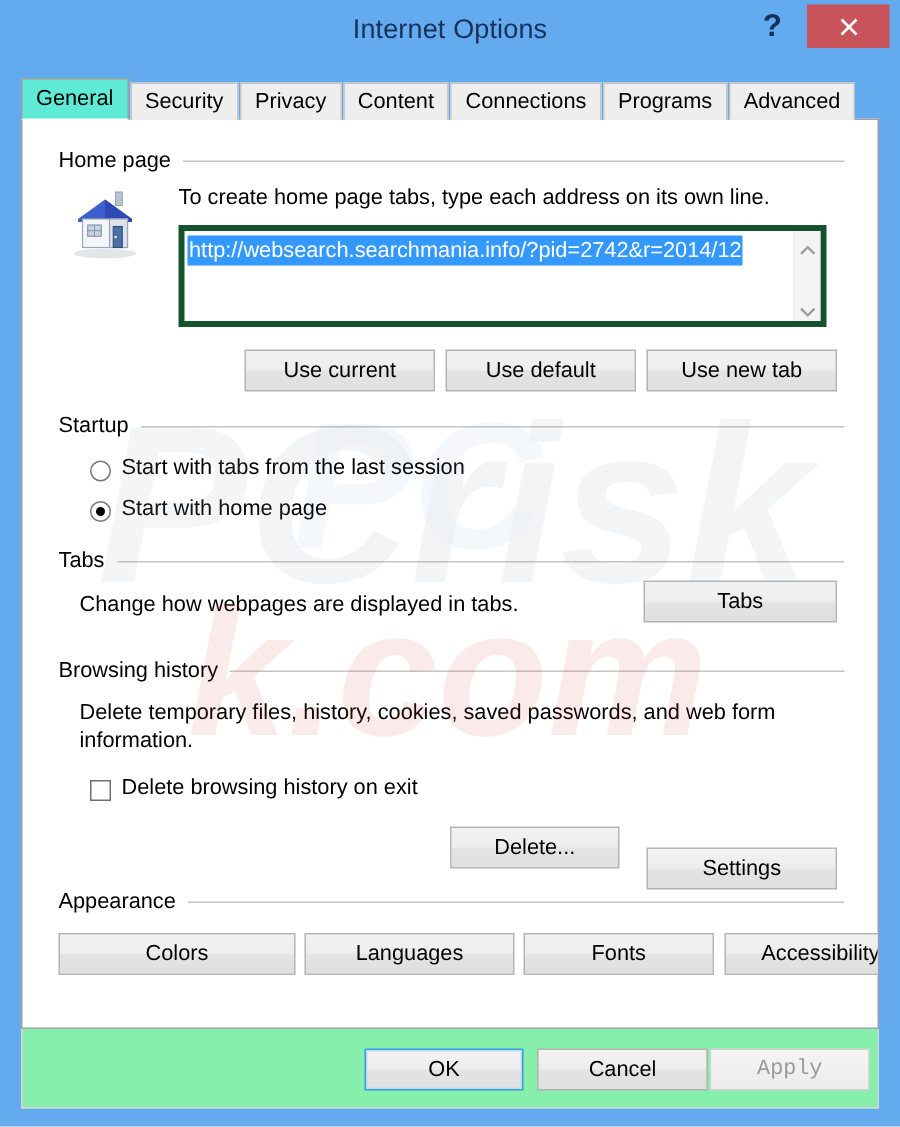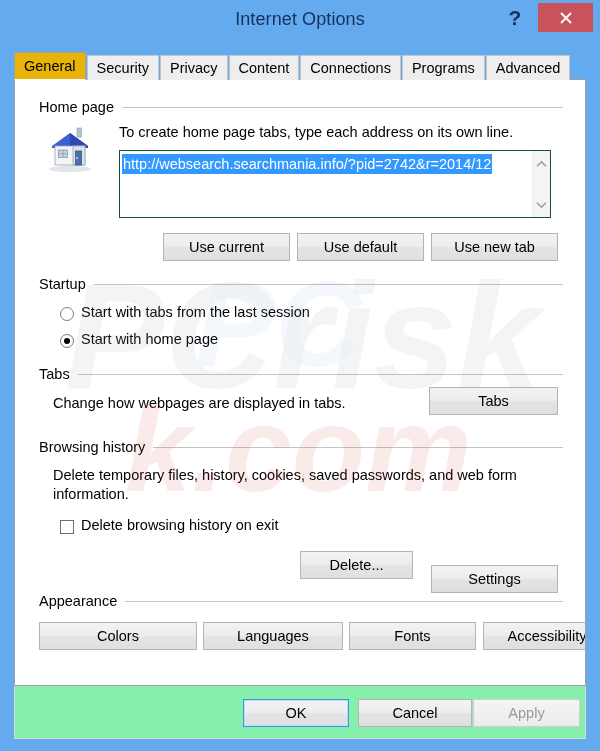--- a/index.html
+++ b/index.html
@@ -76,21 +76,21 @@
     color: #000;
     background: #eeeeee;
     border: 1px solid #c6c6c6;
     border-bottom: none;
     margin-right: 1px;
     box-sizing: border-box;
     cursor: default;
     white-space: nowrap;
   }
   .tab.active {
-    background: #eab308;
+    background: #5eead4;
     height: 28px;
     line-height: 27px;
     border-color: #a0a0a0;
     border-bottom: 1px solid #ffffff;
     position: relative;
     z-index: 6;
   }
 
   
   .panel {
@@ -151,40 +151,40 @@
     background: linear-gradient(to bottom, #f2f2f2 0%, #ededed 48%, #e4e4e4 52%, #dfdfdf 100%);
     border: 1px solid #b4b4b4;
     font-size: 14.5px;
     color: #000;
     text-align: center;
     cursor: default;
     font-family: "Liberation Sans", sans-serif;
     padding: 0;
   }
   .btn.disabled { color: #9a9a9a; border-color: #cfcfcf;
-    background: linear-gradient(to bottom,#f4f4f4,#ececec); }
+    background: linear-gradient(to bottom,#f4f4f4,#ececec); font-family: Liberation Mono, monospace; }
   .btn.focused {
     border: 1px solid #3c99e0;
     box-shadow: 0 0 0 1px #bcdcf5 inset;
   }
 
   
   .house {
     position: absolute;
     left: 42px; top: 122px;
     width: 54px; height: 50px;
   }
 
   
   .urlbox {
     position: absolute;
     left: 118px; top: 149px;
     width: 432px; height: 68px;
     background: #ffffff;
-    border: 1px solid #14532d;
+    border: 4px solid #14532d;
     box-sizing: border-box;
     overflow: hidden;
   }
   .urlbox .sel {
     position: absolute;
     left: 2px; top: 3px;
     max-width: 396px;
     overflow: hidden;
     background: #3399ff;
     color: #ffffff;

